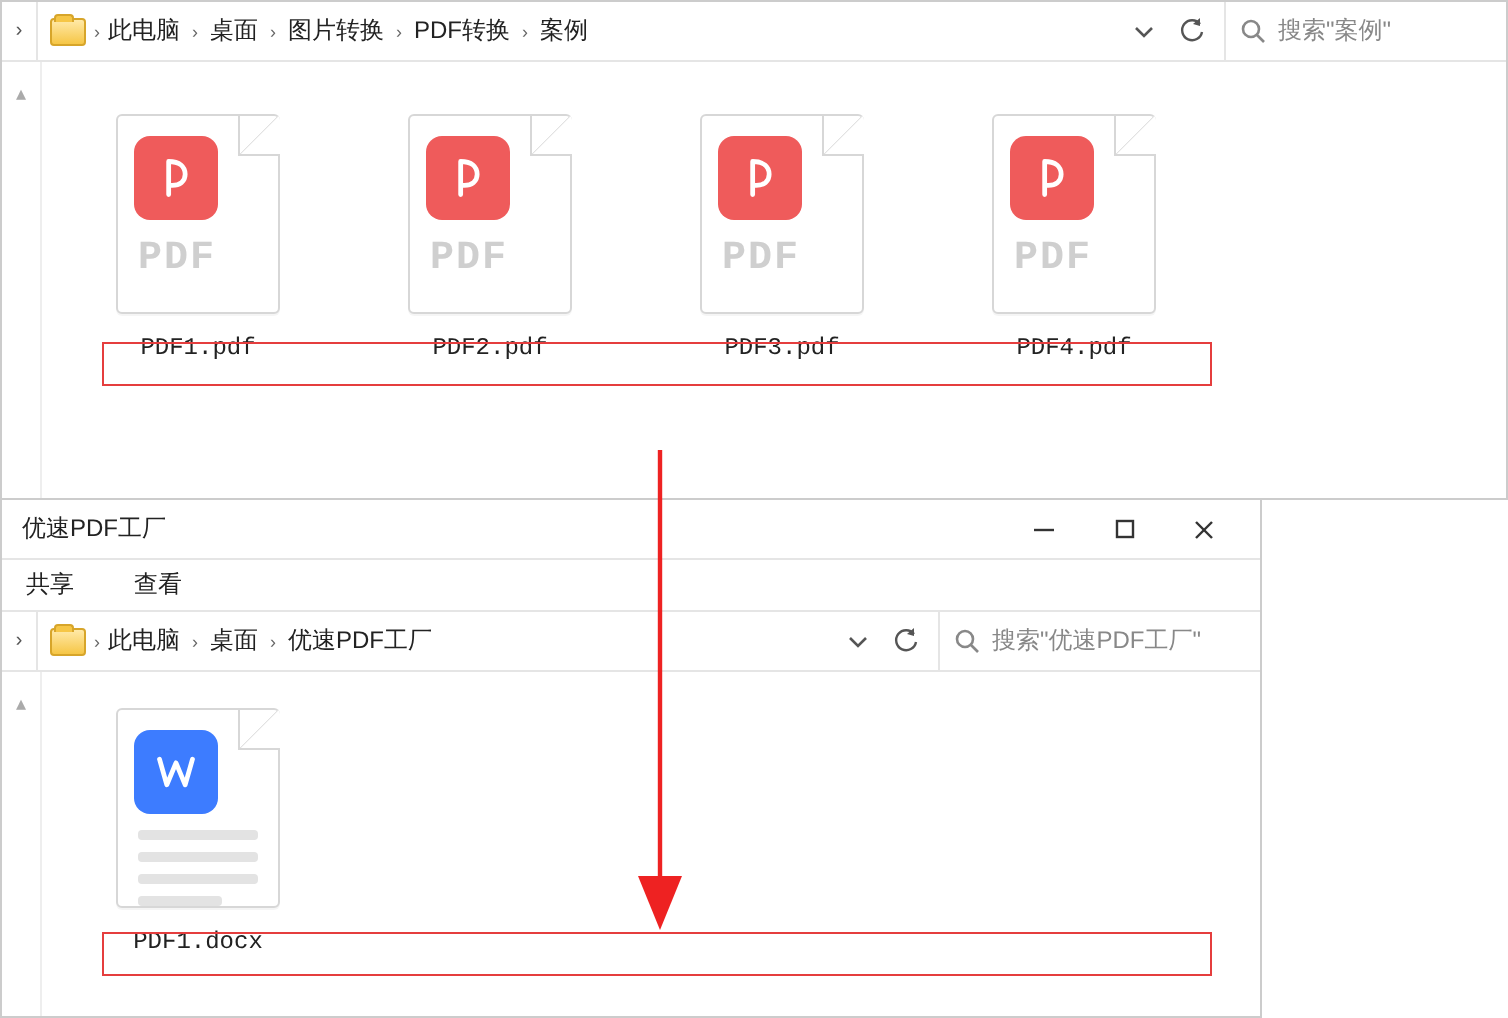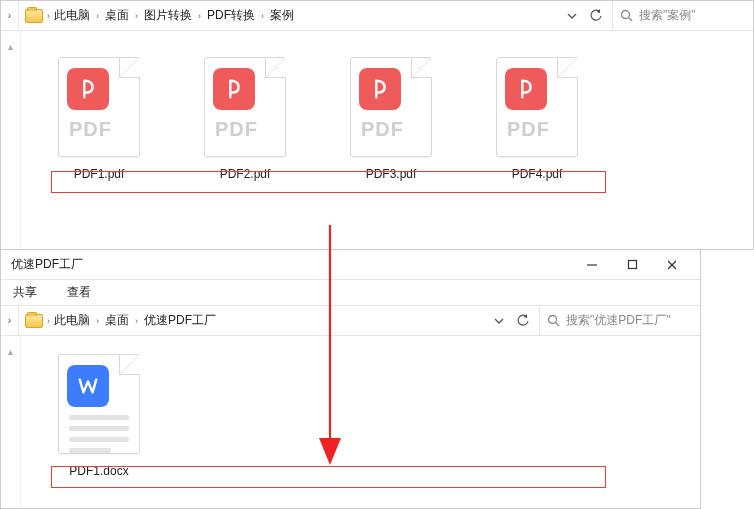--- a/index.html
+++ b/index.html
@@ -11,21 +11,21 @@
     height: 509px;
     position: relative;
     overflow: hidden;
   }
   .window {
     position: absolute;
     background: #fff;
     border: 1px solid #ccc;
   }
   .win-top { left: 0; top: 0; width: 754px; height: 250px; }
-  .win-bot { left: 0; top: 250px; width: 701px; height: 259px; border-top: none; }
+  .win-bot { left: 0; top: 250px; width: 631px; height: 259px; border-top: none; }
 
   .titlebar {
     display: flex;
     justify-content: space-between;
     align-items: center;
     height: 30px;
     padding: 0 8px 0 8px;
     border-bottom: 1px solid #e5e5e5;
     font-size: 12px;
     color: #222;
@@ -118,20 +118,21 @@
   }
   .file-pane {
     flex:1;
     position:relative;
     padding: 26px 0 0 30px;
   }
   .file-grid {
     display:flex;
     gap: 50px;
     align-items:flex-start;
+    font-family:Liberation Mono, monospace;
   }
   .file-item {
     width: 96px;
     display:flex;flex-direction:column;align-items:center;
     gap:10px;
   }
   .file-label {
     font-size:12px;color:#222;text-align:center;white-space:nowrap;
   }
 

